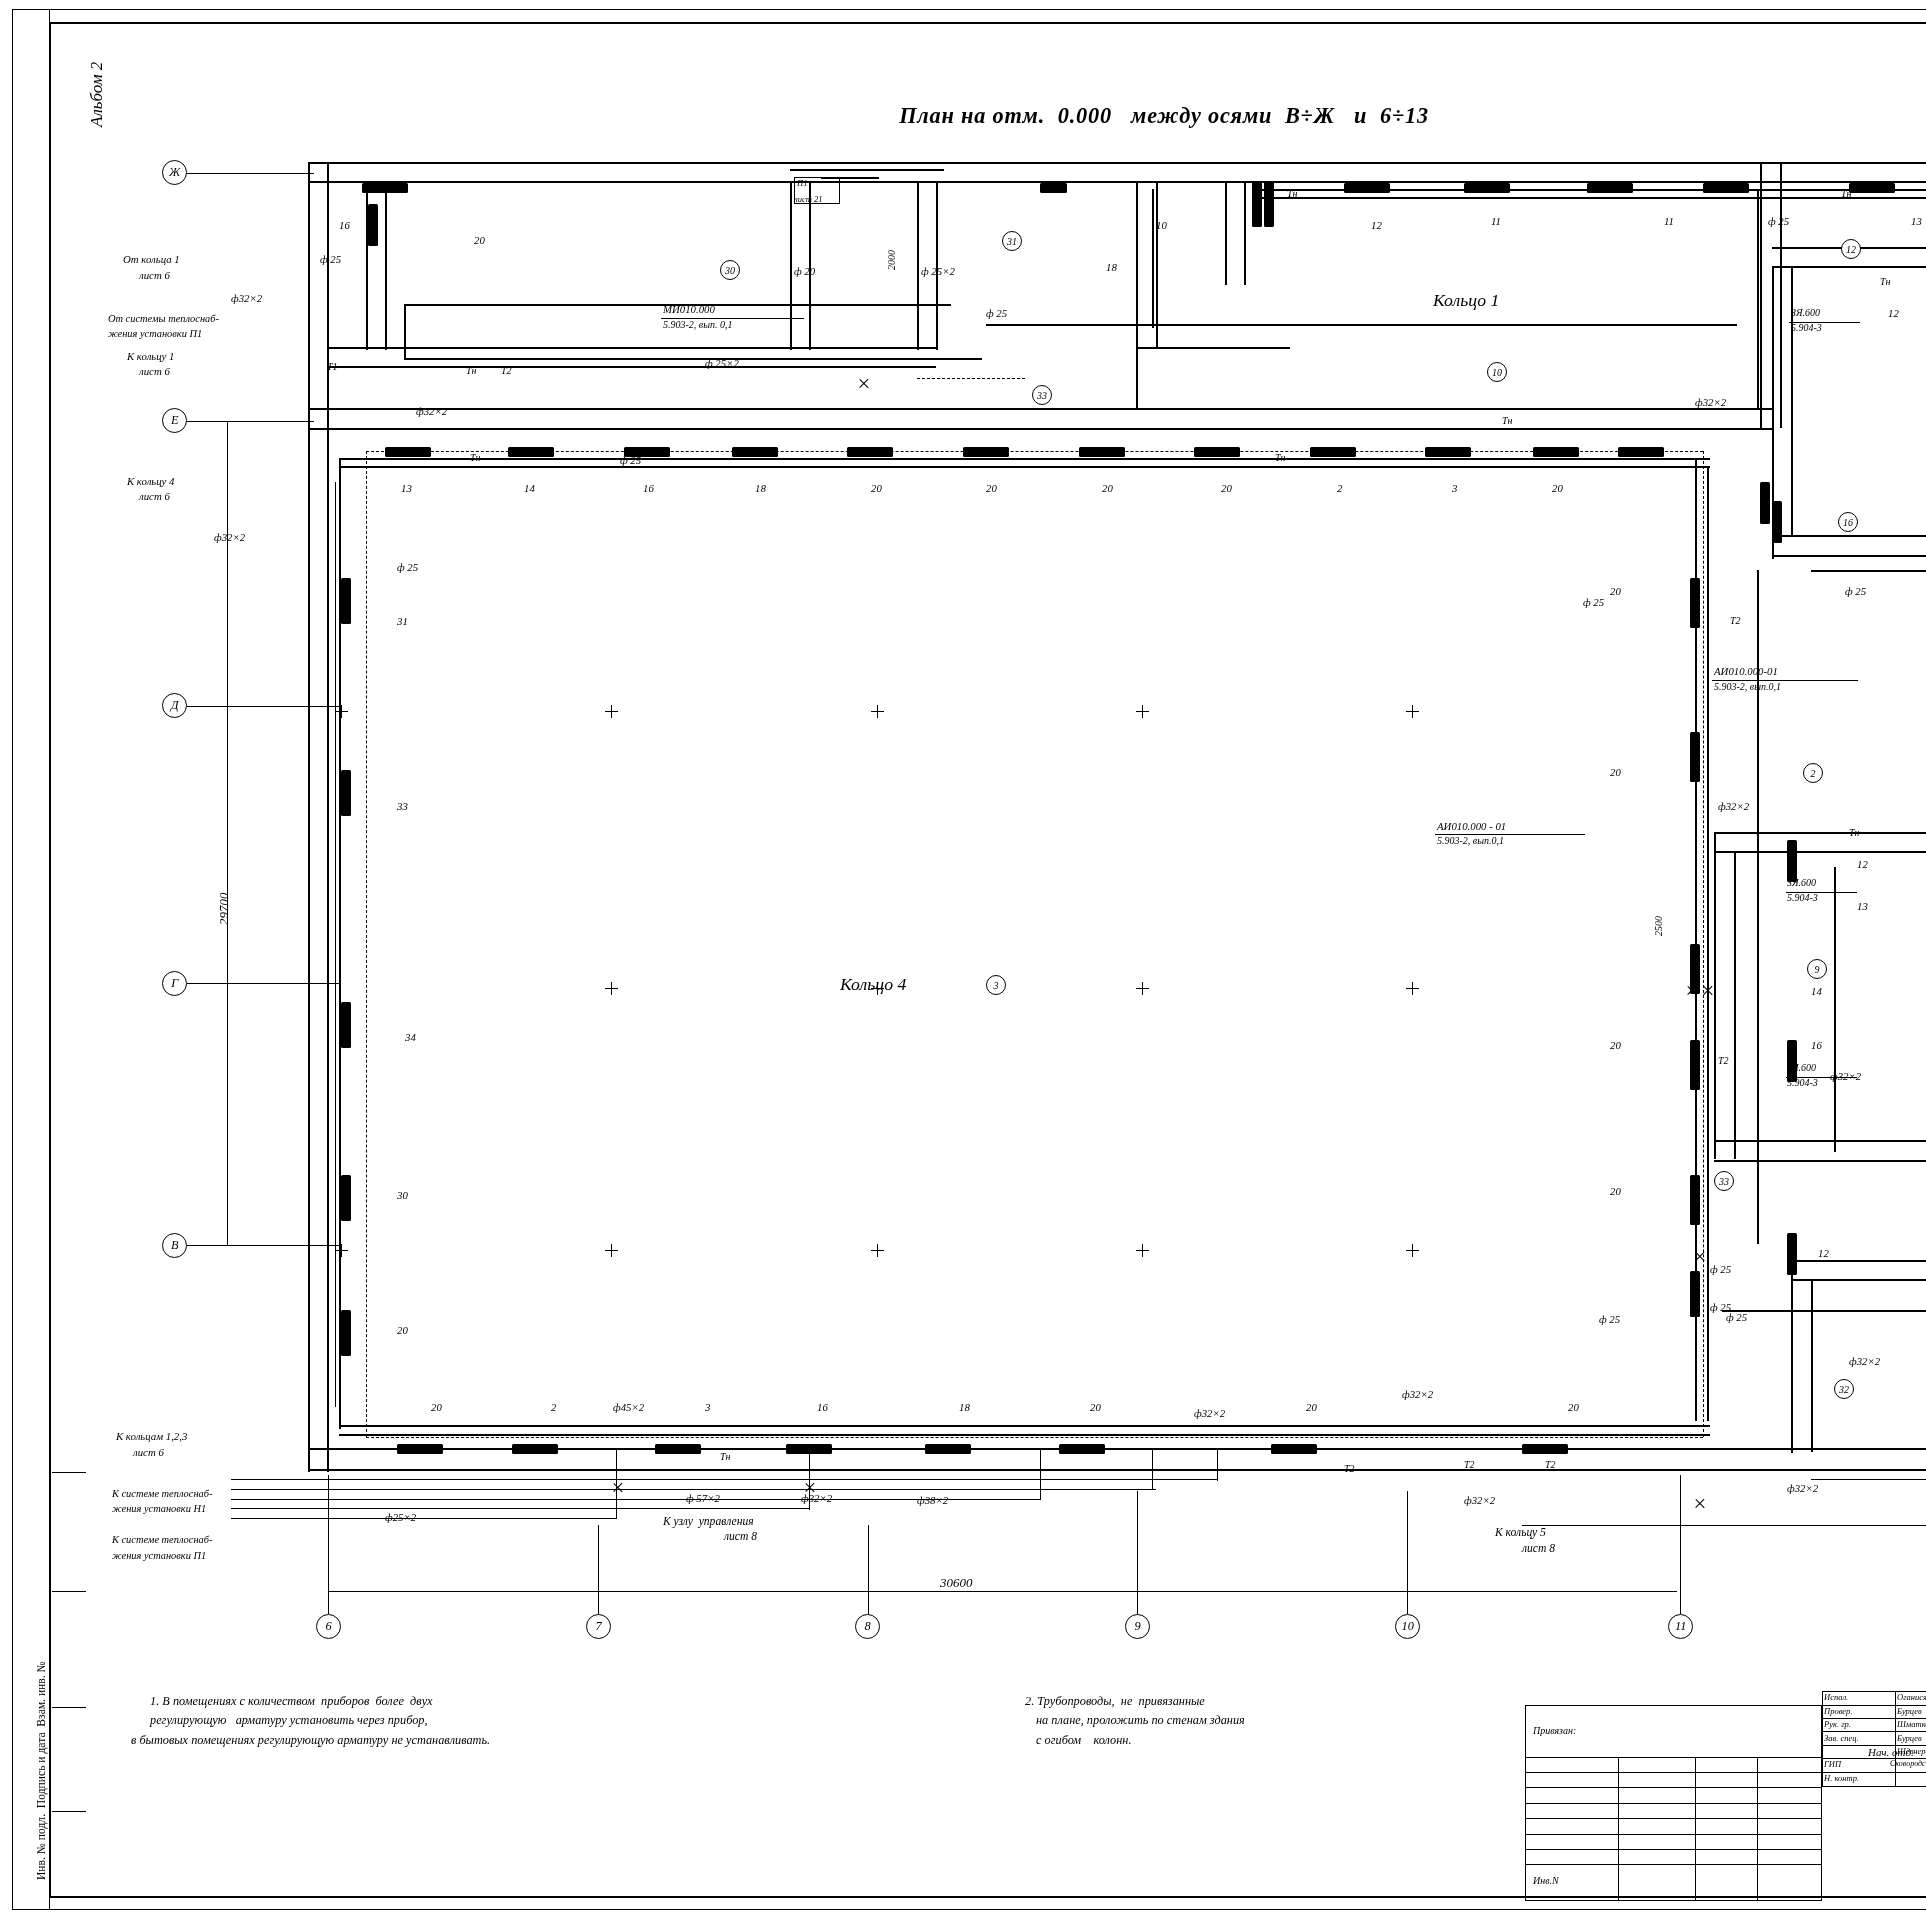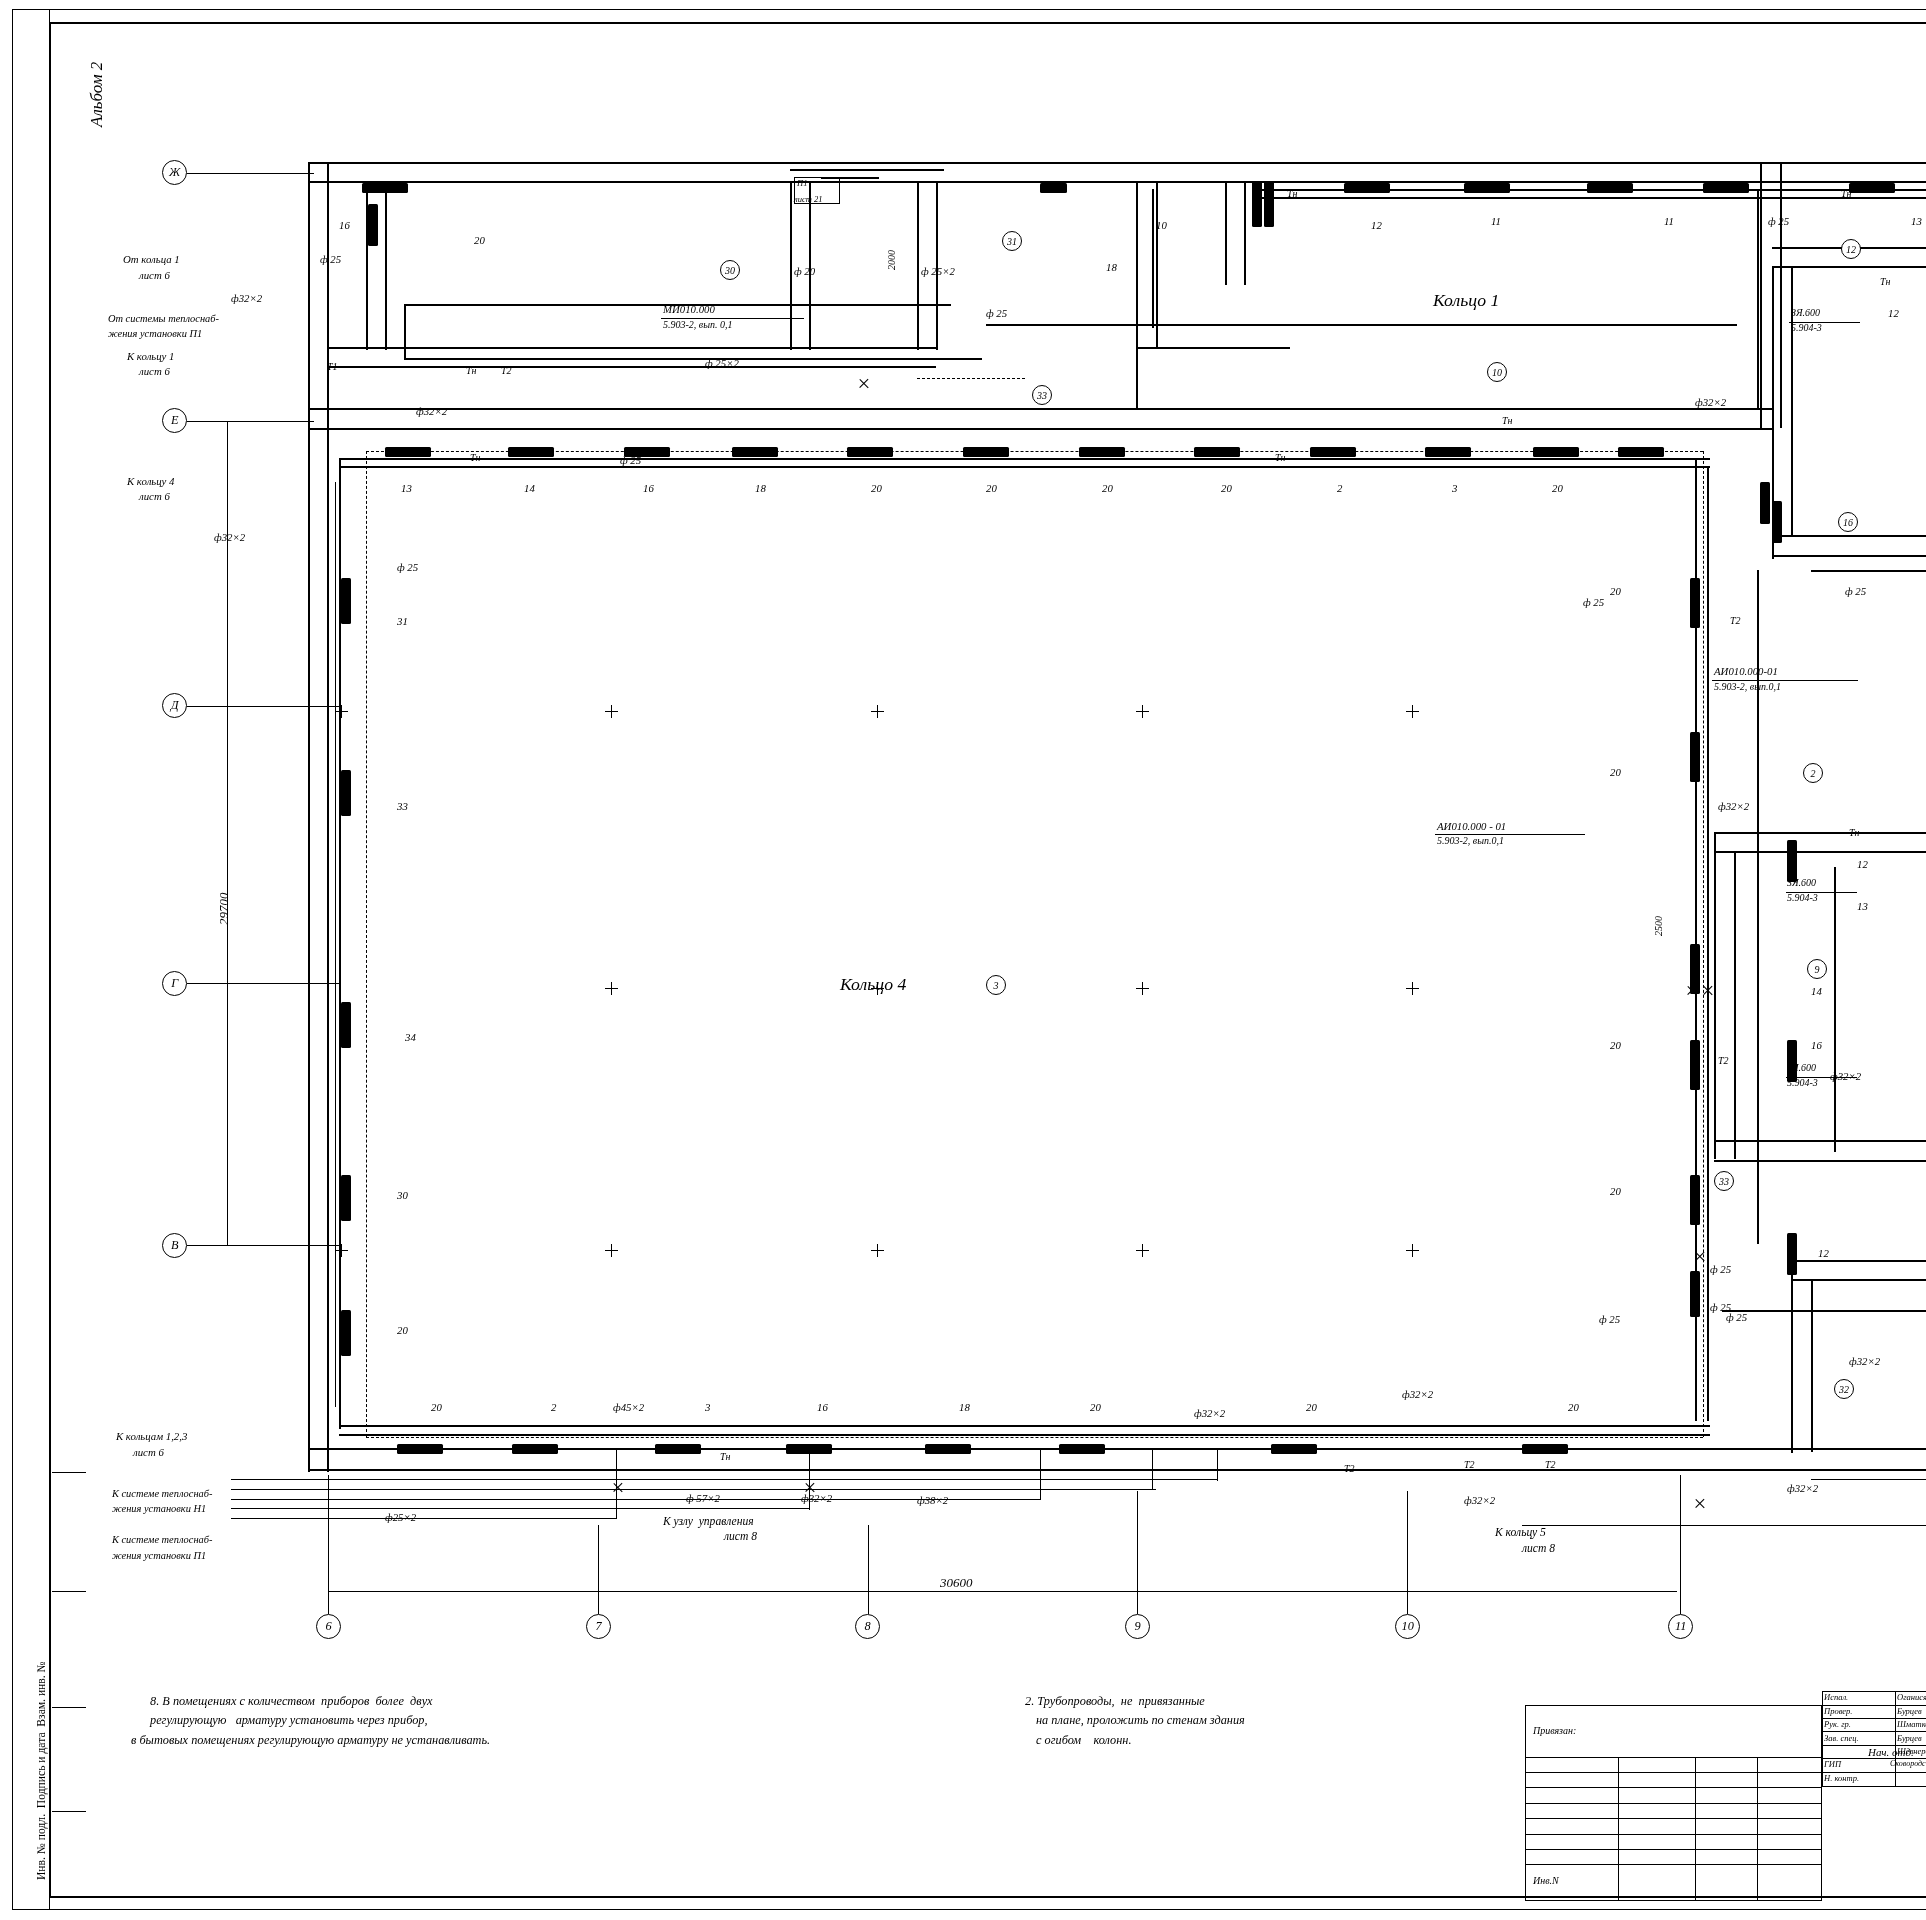--- a/index.html
+++ b/index.html
@@ -125,20 +125,21 @@
   <div class="leftcol"></div>
 
   <div class="vtext hand" style="left:87px;top:127px;font-size:17px;">Альбом 2</div>
 
   <div class="vtext" style="left:35px;top:1880px;font-size:11.6px;font-family:'Liberation Serif',serif;">Инв. № подл.  Подпись и дата  Взам. инв. № </div>
   <div class="ln" style="left:52px;top:1472px;width:34px;height:1.2px;"></div>
   <div class="ln" style="left:52px;top:1591px;width:34px;height:1.2px;"></div>
   <div class="ln" style="left:52px;top:1707px;width:34px;height:1.2px;"></div>
   <div class="ln" style="left:52px;top:1811px;width:34px;height:1.2px;"></div>
 
+  <div class="txt hand ctr" style="left:663px;top:104px;width:1002px;font-size:22.3px;font-weight:bold;letter-spacing:0.8px;">План на отм.  0.000   между осями  В÷Ж   и  6÷13</div>
 
   <div class="ln" style="left:308px;top:162px;width:1926px;height:2.3px;"></div>
   <div class="ln" style="left:308px;top:181px;width:1926px;height:2.3px;"></div>
 
   <div class="ln" style="left:308px;top:162px;width:2.3px;height:1310px;"></div>
   <div class="ln" style="left:327px;top:162px;width:2.3px;height:1310px;"></div>
 
   <div class="ln" style="left:308px;top:1448px;width:1926px;height:2.3px;"></div>
   <div class="ln" style="left:308px;top:1469px;width:1926px;height:2.3px;"></div>
 
@@ -498,21 +499,21 @@
   <div class="bub md" style="left:1395px;top:1614px;">10</div>
   <div class="ln" style="left:1407px;top:1491px;width:1.2px;height:123px;"></div>
   <div class="bub md" style="left:1668px;top:1614px;">11</div>
   <div class="ln" style="left:1680px;top:1475px;width:1.2px;height:139px;"></div>
 
   <div class="vtext hand" style="left:216px;top:925px;font-size:13px;">29700</div>
   <div class="ln" style="left:227px;top:422px;width:1.2px;height:824px;"></div>
   <div class="ln" style="left:329px;top:1591px;width:1348px;height:1.2px;"></div>
   <div class="txt hand" style="left:940px;top:1576px;font-size:13px;">30600</div>
 
-  <div class="txt hand" style="left:150px;top:1695px;font-size:12.3px;">8. В помещениях с количеством  приборов  более  двух</div>
+  <div class="txt hand" style="left:150px;top:1695px;font-size:12.3px;">1. В помещениях с количеством  приборов  более  двух</div>
   <div class="txt hand" style="left:150px;top:1714px;font-size:12.3px;">регулирующую   арматуру установить через прибор,</div>
   <div class="txt hand" style="left:131px;top:1734px;font-size:12.3px;">в бытовых помещениях регулирующую арматуру не устанавливать.</div>
   <div class="txt hand" style="left:1025px;top:1695px;font-size:12.3px;">2. Трубопроводы,  не  привязанные</div>
   <div class="txt hand" style="left:1036px;top:1714px;font-size:12.3px;">на плане, проложить по стенам здания</div>
   <div class="txt hand" style="left:1036px;top:1734px;font-size:12.3px;text-align:center;">с огибом    колонн.</div>
 
   <div class="abs" style="left:1822px;top:1691px;width:293px;height:96px;border:1.2px solid #000;box-sizing:border-box;"></div>
   <div class="abs" style="left:1822px;top:1691px;width:293px;height:96px;">
     <div class="ln" style="left:0;top:13.5px;width:293px;height:0.8px;"></div>
     <div class="ln" style="left:0;top:27px;width:293px;height:0.8px;"></div>

